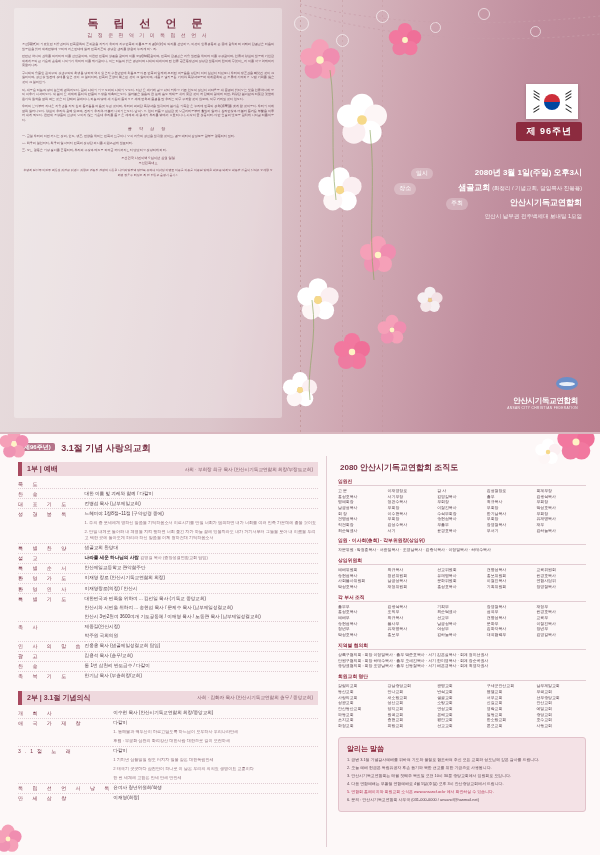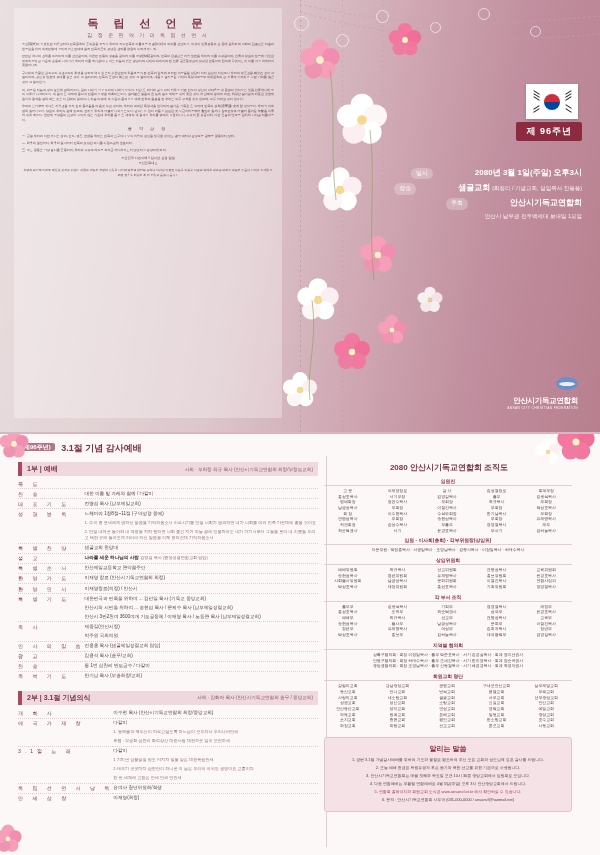--- a/index.html
+++ b/index.html
@@ -82,21 +82,21 @@
   .org-badge .kr{font-size:7.5px;font-weight:bold;letter-spacing:-0.3px;}
   .org-badge .en{font-size:3.2px;letter-spacing:.4px;opacity:.9;}
 
   
   .sheet{
     position:absolute;left:0;top:432px;width:600px;height:423px;
     background:#fdf8f8;border-top:2px solid #d9b7bf;
     overflow:hidden;
   }
   .sheet .colL{position:absolute;left:18px;top:28px;width:300px;}
-  .sheet .colR{position:absolute;left:324px;top:28px;width:248px;text-align:center;}
+  .sheet .colR{position:absolute;left:338px;top:28px;width:248px;}
   .divider{position:absolute;left:326px;top:22px;bottom:10px;width:1px;background:#e2cdd3;}
 
   .sheet-head{
     position:absolute;left:18px;top:8px;font-size:9px;color:#7a3246;font-weight:bold;
   }
   .sheet-head .sm{font-size:6px;background:#b5748a;color:#fff;border-radius:2px;padding:1px 4px;margin-right:4px;vertical-align:2px;}
 
   .sec-bar{
     background:#efd9de;border-left:4px solid #a8495f;
     font-size:7px;font-weight:bold;color:#7a3246;padding:2px 5px;margin:0 0 4px 0;
@@ -299,21 +299,21 @@
         <path d="M370 130 C 376 180, 368 230, 374 280"></path>
         <path d="M312 300 C 318 340, 306 370, 310 400"></path>
       </g>
     </svg>
   </div>
 
   <div class="sheet">
 
     <div class="sheet-head">
       <span class="sm">(제96주년)</span>
-      <span>3.1절 기념 감사예배</span>
+      <span>3.1절 기념 사랑의교회</span>
     </div>
 
     <div class="divider"></div>
 
     <div class="colL">
 
       <div class="sec-bar">
         <span>1부 | 예배</span>
         <span class="right">사회 · 부회장 최규 목사 (안산시기독교연합회 회장/부장도교회)</span>
       </div>

